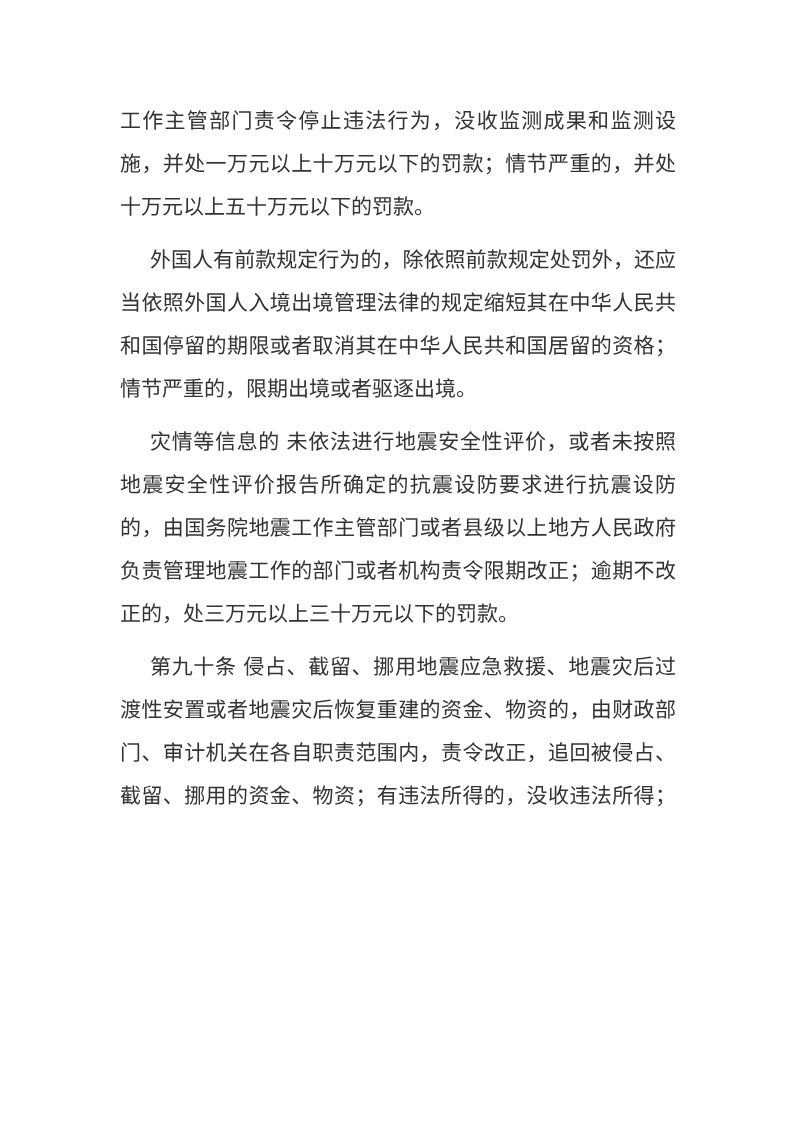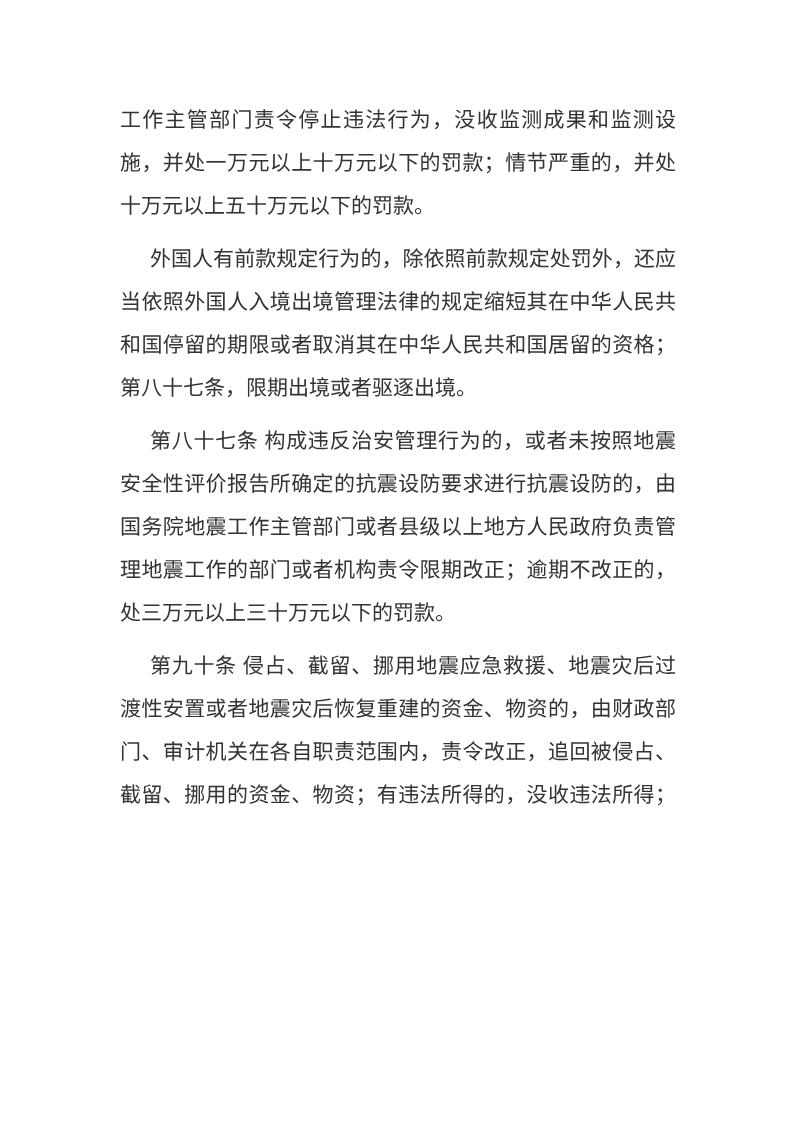--- a/index.html
+++ b/index.html
@@ -6,21 +6,21 @@
     margin: 0;
     padding: 0;
     background: #ffffff;
   }
   .page {
     position: relative;
     width: 793px;
     height: 810px;
     background: #ffffff;
     overflow: hidden;
-    font-family: Liberation Serif, serif;
+    font-family: Liberation Sans, sans-serif;
   }
   .content {
     position: absolute;
     left: 120px;
     top: 99px;
     width: 556px;
     color: #333333;
     font-size: 21px;
     line-height: 43px;
     text-align: justify;
@@ -38,17 +38,17 @@
   .content p:last-child {
     margin-bottom: 0;
   }
 </style>
 </head>
 <body>
 
 <div class="page">
   <div class="content">
     <p>工作主管部门责令停止违法行为，没收监测成果和监测设施，并处一万元以上十万元以下的罚款；情节严重的，并处十万元以上五十万元以下的罚款。</p>
-    <p class="indent">外国人有前款规定行为的，除依照前款规定处罚外，还应当依照外国人入境出境管理法律的规定缩短其在中华人民共和国停留的期限或者取消其在中华人民共和国居留的资格；第八十七条，限期出境或者驱逐出境。</p>
-    <p class="indent">第八十七条 构成违反治安管理行为的，或者未按照地震安全性评价报告所确定的抗震设防要求进行抗震设防的，由国务院地震工作主管部门或者县级以上地方人民政府负责管理地震工作的部门或者机构责令限期改正；逾期不改正的，处三万元以上三十万元以下的罚款。</p>
+    <p class="indent">外国人有前款规定行为的，除依照前款规定处罚外，还应当依照外国人入境出境管理法律的规定缩短其在中华人民共和国停留的期限或者取消其在中华人民共和国居留的资格；情节严重的，限期出境或者驱逐出境。</p>
+    <p class="indent">灾情等信息的 未依法进行地震安全性评价，或者未按照地震安全性评价报告所确定的抗震设防要求进行抗震设防的，由国务院地震工作主管部门或者县级以上地方人民政府负责管理地震工作的部门或者机构责令限期改正；逾期不改正的，处三万元以上三十万元以下的罚款。</p>
     <p class="indent">第九十条 侵占、截留、挪用地震应急救援、地震灾后过渡性安置或者地震灾后恢复重建的资金、物资的，由财政部门、审计机关在各自职责范围内，责令改正，追回被侵占、截留、挪用的资金、物资；有违法所得的，没收违法所得；对单位给予警告或者通报批评；对直接负责的主管人员和其他直接责任人员，依法给予处分。</p>
   </div>
 </div>
 
 </body></html>

